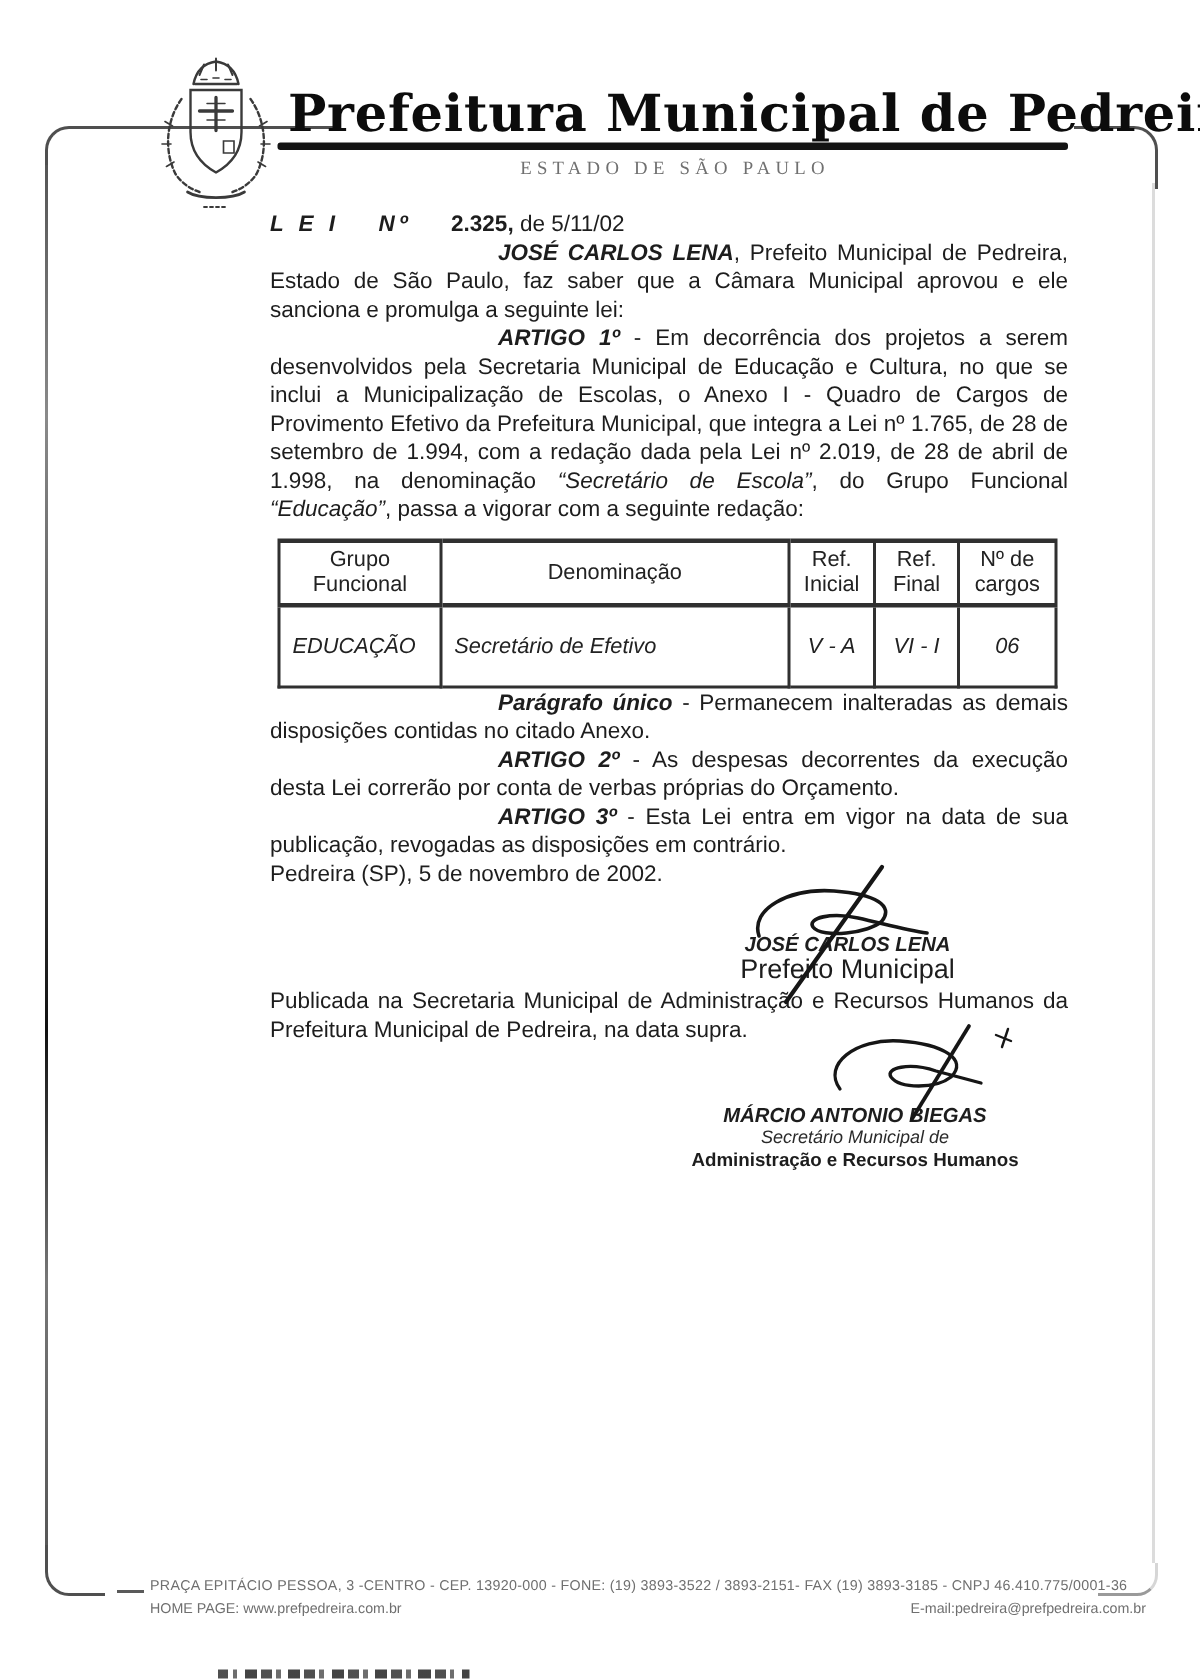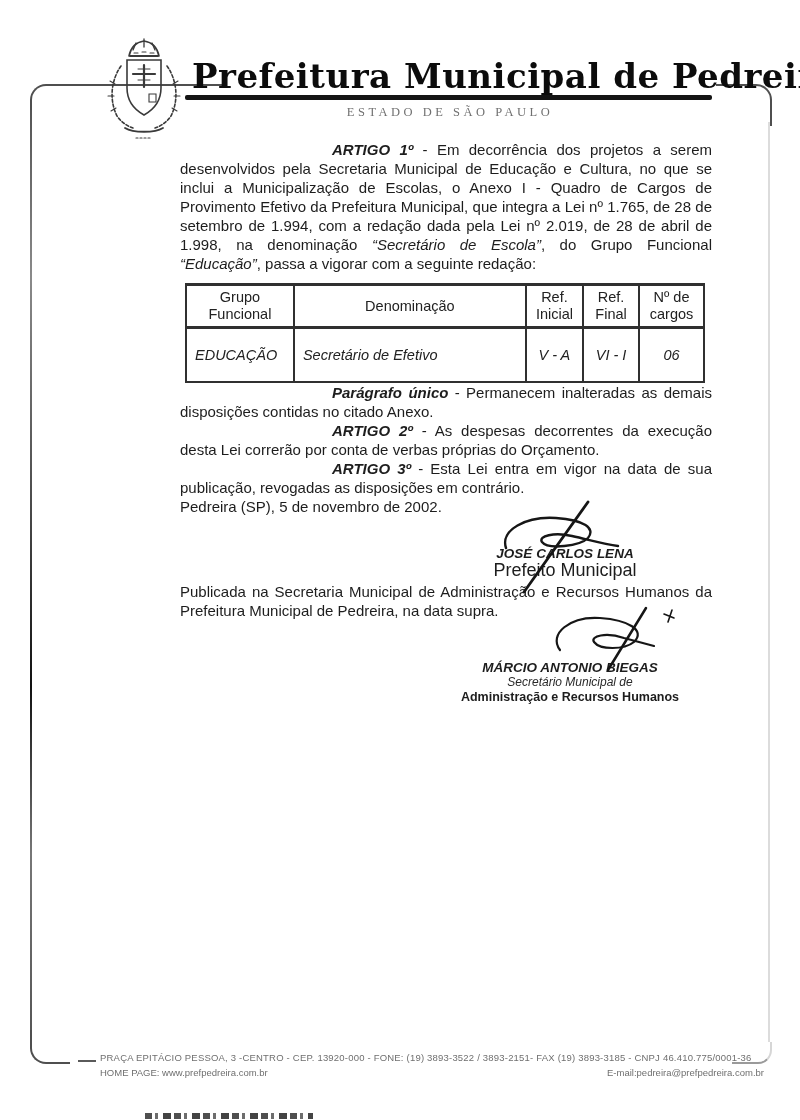--- a/index.html
+++ b/index.html
@@ -119,22 +119,27 @@
       <path d="M22 92 C30 97 52 97 60 92" stroke-width="1.8"></path>
       <path d="M33 102 h16" stroke-width="1.2" stroke-dasharray="2 2"></path>
     </svg>
   </div>
   <div class="htitle">Prefeitura Municipal de Pedreira</div>
   <div class="hrule"></div>
   <div class="hstate">ESTADO DE SÃO PAULO</div>
 
   <div class="main">
 
-
-
+    <p class="lei-line">
+      <span class="lei-b">L E I</span><span class="gap"></span><span class="lei-b">Nº</span><span class="gap"></span><span class="num-b">2.325,</span>
+      <span>de 5/11/02</span>
+    </p>
+
+
+    <p class="p-pre"><span class="lead">JOSÉ CARLOS LENA</span><span>, Prefeito Municipal de Pedreira, Estado de São Paulo, faz saber que a Câmara Municipal aprovou e ele sanciona e promulga a seguinte lei:</span></p>
 
     <p class="p-a1"><span class="lead">ARTIGO 1º</span><span> - Em decorrência dos projetos a serem desenvolvidos pela Secretaria Municipal de Educação e Cultura, no que se inclui a Municipalização de Escolas, o Anexo I - Quadro de Cargos de Provimento Efetivo da Prefeitura Municipal, que integra a Lei nº 1.765, de 28 de setembro de 1.994, com a redação dada pela Lei nº 2.019, de 28 de abril de 1.998, na denominação </span><span class="it">“Secretário de Escola”</span><span>, do Grupo Funcional </span><span class="it">“Educação”</span><span>, passa a vigorar com a seguinte redação:</span></p>
 
     <table class="cargos">
       <tbody>
           <tr>
         <th style="width:100px">
           <div>Grupo</div>
               <div>Funcional</div>
         </th>

